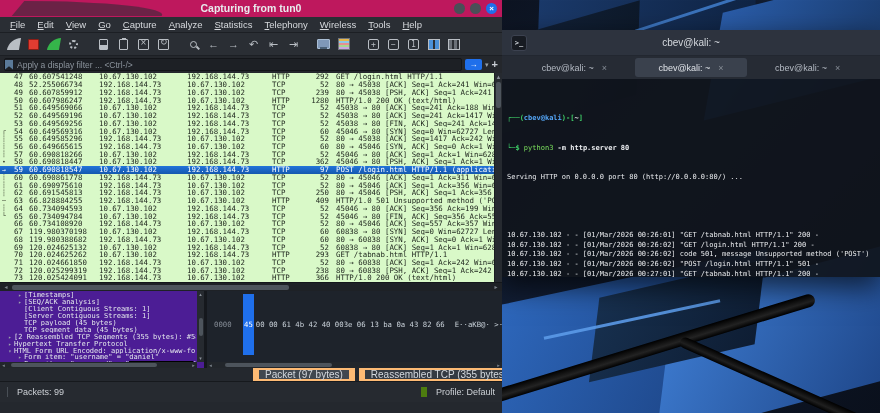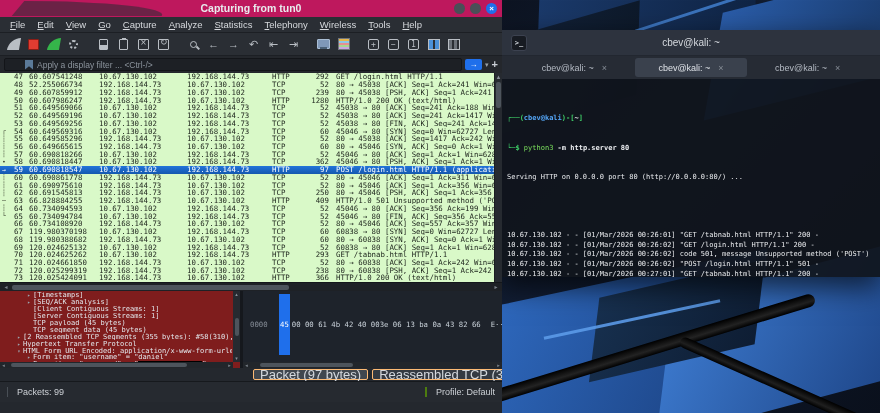--- a/index.html
+++ b/index.html
@@ -46,21 +46,21 @@
         background:repeating-linear-gradient(180deg,#e8b84d 0 2px,#8fc7e8 2px 4px,#e88f8f 4px 6px,#a8d88f 6px 8px,#c9a7e0 8px 10px,#e8b84d 10px 12px); }
   .icon-box .ico { width:11px; height:11px; border:1px solid #b9bec4; border-radius:2px; font-size:8px; color:#b9bec4;
         display:flex; align-items:center; justify-content:center; font-family:"DejaVu Sans Mono",monospace; }
   .icon-cols .ico { width:12px; height:11px; border:1px solid #b9bec4;
         background:linear-gradient(90deg,#4a90d9 0 4px,transparent 4px 6px,#4a90d9 6px 10px,transparent 10px); }
   .icon-cols2 .ico { width:12px; height:11px; border:1px solid #b9bec4;
         background:linear-gradient(90deg,#6a7078 0 3px,transparent 3px 5px,#6a7078 5px 8px,transparent 8px 10px,#6a7078 10px); }
 
   .ws-filter { height:17px; background:#24272c; display:flex; align-items:center; padding:1px 4px; gap:3px; flex:none; }
   .filter-input { flex:1; height:13px; background:#1d2025; border:1px solid #131519; border-radius:2px;
-                  display:flex; align-items:center; gap:4px; padding:0 20px; }
+                  display:flex; align-items:center; gap:4px; padding:0 0; }
   .bookmark { width:8px; height:10px; background:#5b7a99; clip-path:polygon(0 0,100% 0,100% 100%,50% 68%,0 100%); flex:none; }
   .filter-ph { color:#8b939c; font-size:8.5px; white-space:nowrap; overflow:hidden; }
   .filter-apply { width:17px; height:11px; background:#1f6feb; border-radius:2px; color:#fff; font-size:8px;
                   display:flex; align-items:center; justify-content:center; flex:none; }
   .filter-caret { color:#9aa0a6; font-size:7px; }
   .filter-add { color:#c9ced4; font-size:11px; font-weight:bold; line-height:11px; }
 
   .ws-colhead { height:11px; background:#343a41; display:grid;
                 grid-template-columns:8px 18px 70px 88px 85px 34px 30px minmax(0,1fr);
                 align-items:center; color:#e3e7eb; font-size:7.5px; font-weight:bold; flex:none; }
@@ -82,21 +82,21 @@
   .vscroll { position:absolute; right:0; top:0; bottom:0; width:8px; background:#262a30; border-left:1px solid #1a1d21; }
   .vscroll .up { display:block; text-align:center; color:#8a9099; font-size:6px; line-height:8px; }
   .vscroll .thumb { margin:1px auto 0; width:5px; height:26px; background:#4d545c; border-radius:2px; }
 
   .hscroll { height:9px; background:#1e2126; display:flex; align-items:center; padding:0 2px; gap:2px; flex:none; border-top:1px solid #14171b; }
   .hscroll .arr { color:#7d848c; font-size:6px; line-height:9px; width:8px; text-align:center; }
   .hscroll .track { flex:1; height:5px; position:relative; }
   .hscroll .thumb { position:absolute; left:0; top:0; height:5px; width:58%; background:#4d545c; border-radius:2px; }
 
   .ws-panes { height:77px; display:flex; flex:none; }
-  .details { width:240px; background:#7f1d1d; position:relative; padding:1px 8px 0 15px; overflow:hidden; }
+  .details { width:204px; background:#4c1d95; position:relative; padding:1px 8px 0 6px; overflow:hidden; }
   .drow { height:6.9px; display:flex; align-items:center; font:7px "DejaVu Sans Mono",monospace;
           color:#e3e7ec; white-space:nowrap; overflow:hidden; }
   .drow .arrow { width:8px; flex:none; color:#9aa2ac; font-size:5.5px; text-align:center; }
   .drow.ind1 { padding-left:10px; }
   .drow .redact { display:none; }
   .drow.has-redact .redact { display:inline-block; width:64px; height:6px; background:#000; flex:none; }
   .dvscroll { position:absolute; right:0; top:0; bottom:6px; width:7px; background:#262a30; color:#8a9099;
               font-size:5px; text-align:center; line-height:7px; display:flex; flex-direction:column; justify-content:space-between; }
   .dvscroll .thumb { width:4px; height:18px; background:#4d545c; margin:0 auto; border-radius:2px; }
   .dhscroll { position:absolute; left:0; right:7px; bottom:0; height:6px; background:#22262b; display:flex; align-items:center; }
@@ -110,32 +110,32 @@
   .hexrow .hb { background:var(--accent_blue,#1f6feb); color:#fff; padding:0 1px; margin-right:2px; flex:none; }
   .hexrow .hb:empty { display:none; }
   .hexrow .h2 { margin-left:0; }
   .hexrow .ascii { margin-left:10px; }
   .bhscroll { position:absolute; left:0; right:0; bottom:0; height:6px; background:#22262b; display:flex; align-items:center; }
   .bhscroll .arr { color:#7d848c; font-size:5px; width:7px; text-align:center; }
   .bhscroll .track { flex:1; height:4px; position:relative; }
   .bhscroll .thumb { position:absolute; left:4%; width:38%; height:4px; background:#4d545c; border-radius:2px; }
 
   .ws-bytetabs { height:13px; background:#24282e; display:flex; align-items:center; gap:4px; padding-left:253px; flex:none; }
-  .btab { background:#343a42; border:1px solid #fdba74; border-radius:2px; color:#d4d8dd; font-size:13px;
+  .btab { background:#343a42; border:6px solid #fdba74; border-radius:2px; color:#d4d8dd; font-size:10px;
           padding:0 6px; line-height:9.5px; white-space:nowrap; }
   .btab.active { background:#40474f; }
 
   .ws-status { height:21px; background:#262a30; border-top:1px solid #16191d; display:flex; align-items:center;
                font-size:9px; color:#cdd1d6; padding:0 7px; flex:none; }
   .sb-left { display:flex; align-items:center; gap:6px; width:288px; flex:none; overflow:hidden; white-space:nowrap; }
   .dot { width:9px; height:9px; border-radius:50%; background:radial-gradient(circle at 35% 30%,#b8bda8,#7c8270); flex:none; }
   .note-icon { width:9px; height:11px; background:#e9ebee; border-radius:1px; position:relative; flex:none; }
   .note-icon::after { content:""; position:absolute; left:1.5px; top:2px; width:5px; height:1.2px; background:#2a5ca8; box-shadow:0 2.5px 0 #2a5ca8, 0 5px 0 #2a5ca8; }
   .sb-mid { border-left:1px solid #494f56; padding-left:9px; white-space:nowrap; flex:1; }
-  .sb-right { border-left:2px solid #4d7c0f; padding-left:9px; white-space:nowrap; }
+  .sb-right { border-left:6px solid #4d7c0f; padding-left:9px; white-space:nowrap; }
 
   
   .desktop { position:relative; width:378px; height:413px; overflow:hidden;
              background:linear-gradient(135deg,#0d1422 0%,#111d33 40%,#0a101c 100%); }
   .wp { position:absolute; }
   .wp1 { top:-42px; left:30px; width:230px; height:110px; background:linear-gradient(120deg,#1b3a6b,#0f2342); transform:rotate(-18deg) skewX(-20deg); }
   .wp2 { top:-10px; right:-50px; width:220px; height:100px; background:linear-gradient(120deg,#2a5ca8,#16335e); transform:rotate(-14deg) skewX(-24deg); }
   .wp3 { top:30px; left:-60px; width:200px; height:90px; background:linear-gradient(120deg,#14253f,#0c1726); transform:rotate(-16deg) skewX(-18deg); }
   .wp4 { bottom:-30px; left:-40px; width:300px; height:160px; background:linear-gradient(115deg,#2f6ac0,#1a3f7d); transform:rotate(-12deg) skewX(-18deg); }
   .wp5 { bottom:10px; right:-40px; width:260px; height:130px; background:linear-gradient(115deg,#3d7bd0,#1d4486); transform:rotate(-15deg) skewX(-22deg); }

